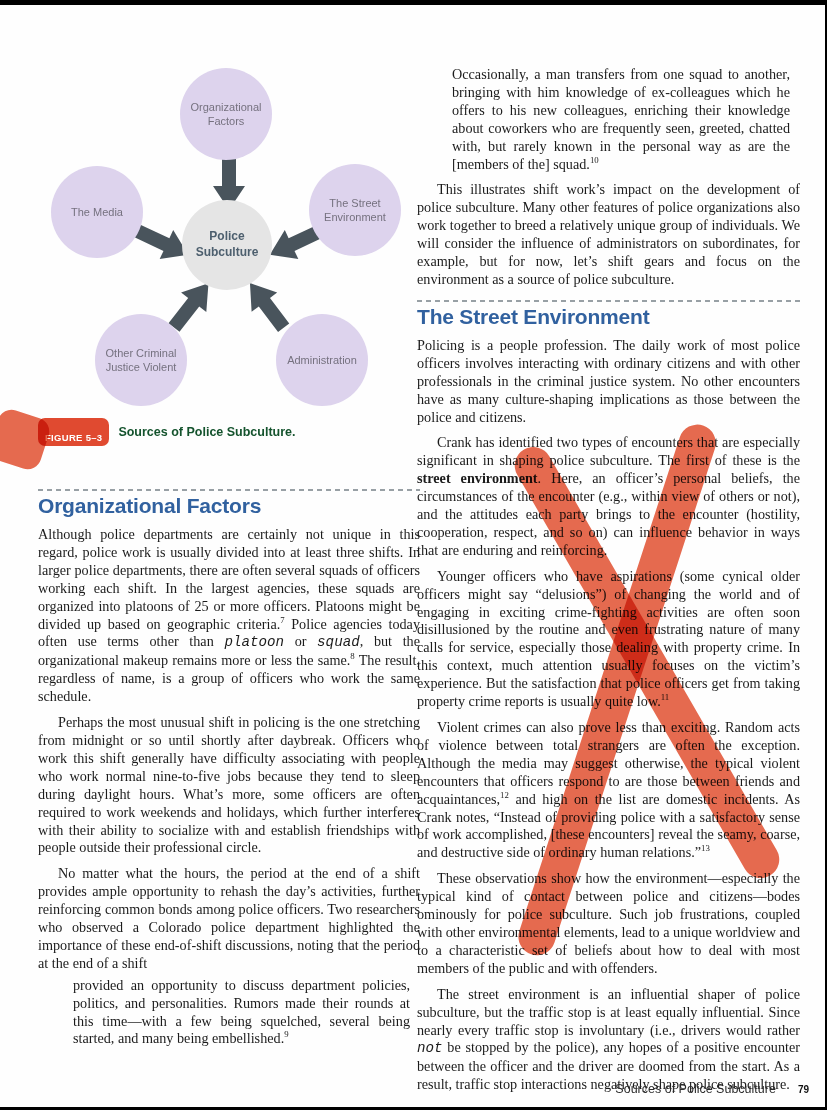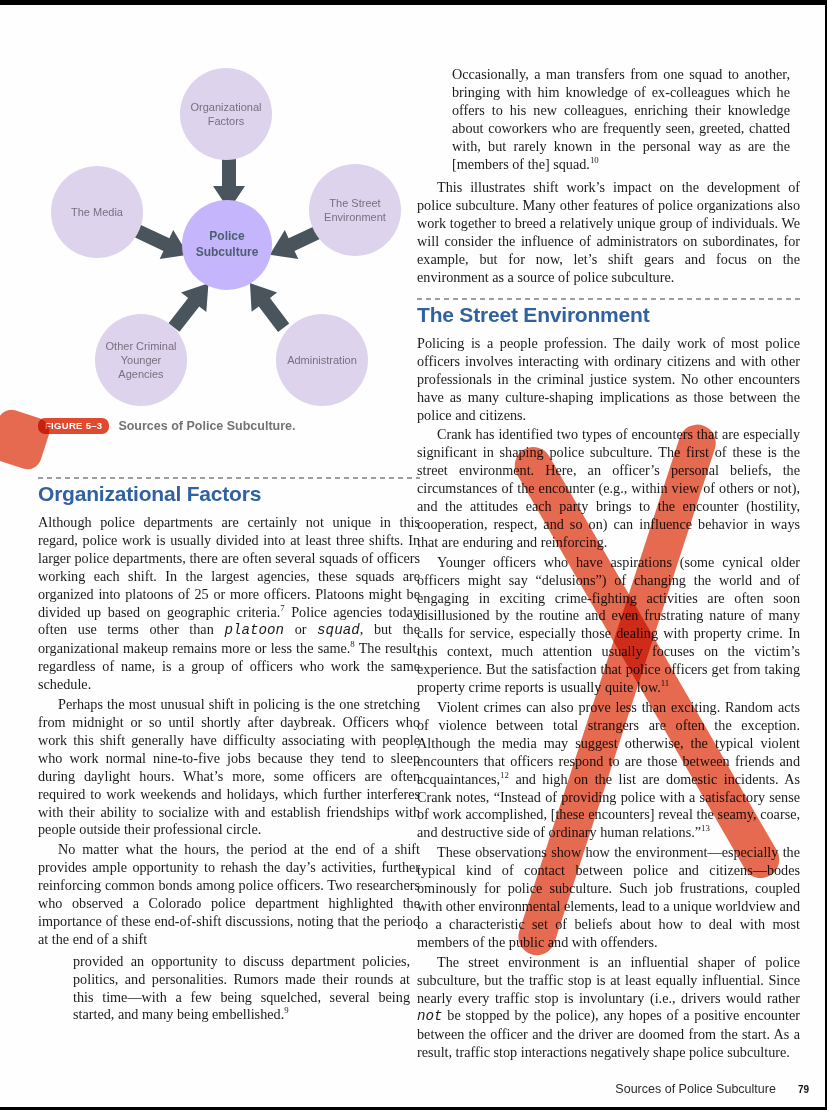--- a/index.html
+++ b/index.html
@@ -18,37 +18,37 @@
   .diagram{position:relative;width:382px;height:350px;}
   .arrows{position:absolute;left:0;top:0;}
   .node{position:absolute;border-radius:50%;background:#ddd3ed;display:flex;align-items:center;justify-content:center;
         text-align:center;font-family:"Liberation Sans",sans-serif;font-size:11px;line-height:1.3;color:#75717f;
         padding:6px;box-sizing:border-box;}
   .node-org{left:142px;top:8px;width:92px;height:92px;}
   .node-media{left:13px;top:106px;width:92px;height:92px;}
   .node-street{left:271px;top:104px;width:92px;height:92px;}
   .node-other{left:57px;top:254px;width:92px;height:92px;}
   .node-admin{left:238px;top:254px;width:92px;height:92px;}
-  .node-center{left:144px;top:140px;width:90px;height:90px;background:#c4b5fd;
+  .node-center{left:144px;top:140px;width:90px;height:90px;background:#e5e5e5;
                font-weight:bold;font-size:12px;color:#4d5f6e;z-index:2;}
   .caption-row{display:flex;align-items:center;gap:9px;margin-top:8px;}
   .figure-badge{background:#e04a30;color:#fff;font-family:"Liberation Sans",sans-serif;font-weight:bold;
-                font-size:9.5px;letter-spacing:.3px;padding:2px 7px 3px;border-radius:7px;white-space:nowrap;}
-  .figure-caption{font-family:"Liberation Sans",sans-serif;font-weight:bold;font-size:12.5px;color:#737373;}
+                font-size:9.5px;letter-spacing:.3px;padding:14px 7px 3px;border-radius:7px;white-space:nowrap;}
+  .figure-caption{font-family:"Liberation Sans",sans-serif;font-weight:bold;font-size:12.5px;color:#14532d;}
 
   
   .rule{height:2px;background:repeating-linear-gradient(90deg,#98a0a5 0 5px,transparent 5px 9px);}
   .rule-left{margin-top:43px;margin-bottom:2px;}
   .rule-right{margin-top:11px;margin-bottom:2px;}
   h2.heading{font-family:"Liberation Sans",sans-serif;font-size:21px;color:#31619f;margin:3px 0 8px;letter-spacing:-.2px;}
-  p.body{font-size:14.2px;line-height:17.9px;text-align:justify;margin:0 0 2px;}
+  p.body{font-size:14.2px;line-height:17.9px;text-align:justify;margin:8px 0 2px;}
   p.indent{text-indent:20px;}
   blockquote.quote{font-size:14.2px;line-height:17.9px;text-align:justify;margin:4px 10px 6px 35px;}
   .it{font-style:italic;font-family:Liberation Mono, monospace;}
-  .bd{font-weight:normal;}
+  .bd{font-weight:bold;}
   sup{font-size:.62em;line-height:0;}
 
   
   .footer{position:absolute;right:18px;top:1082px;display:flex;align-items:baseline;gap:22px;
           font-family:"Liberation Sans",sans-serif;}
   .footer-label{font-size:12.5px;color:#2b2b2b;}
   .footer-page{font-size:10px;font-weight:bold;color:#111;}
 
   
   .marker{position:absolute;background:#e25030;opacity:.85;mix-blend-mode:multiply;}
@@ -84,21 +84,21 @@
       <div class="node node-org">
           <span>Organizational Factors</span>
         </div>
       <div class="node node-media">
           <span>The Media</span>
         </div>
       <div class="node node-street">
           <span>The Street Environment</span>
         </div>
       <div class="node node-other">
-          <span>Other Criminal Younger Agencies</span>
+          <span>Other Criminal Justice Violent</span>
         </div>
       <div class="node node-admin">
           <span>Administration</span>
         </div>
       <div class="node node-center">
           <span>Police Subculture</span>
         </div>
     </div>
 
     <div class="caption-row">

